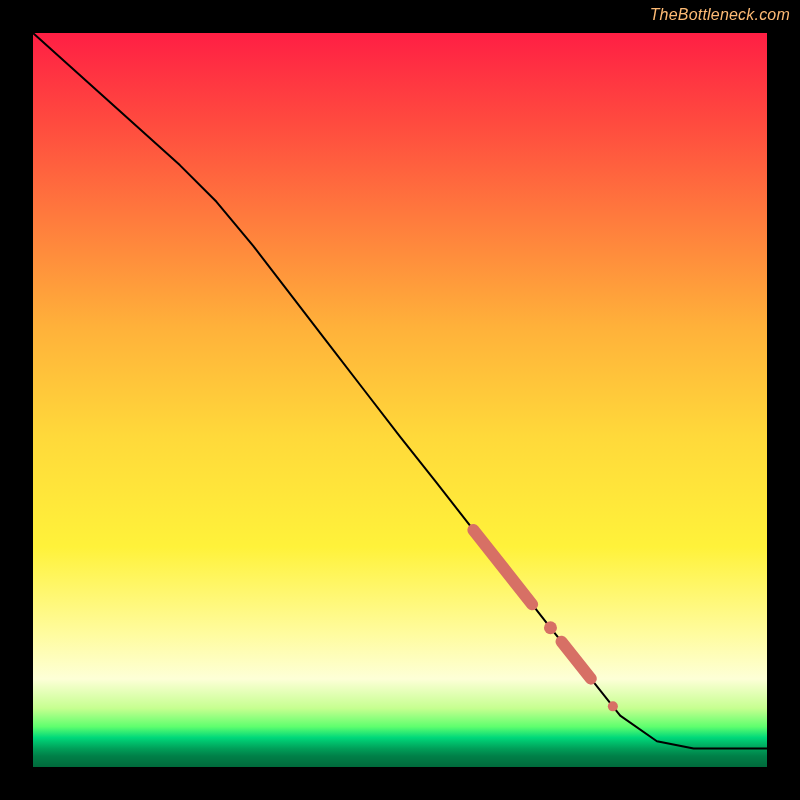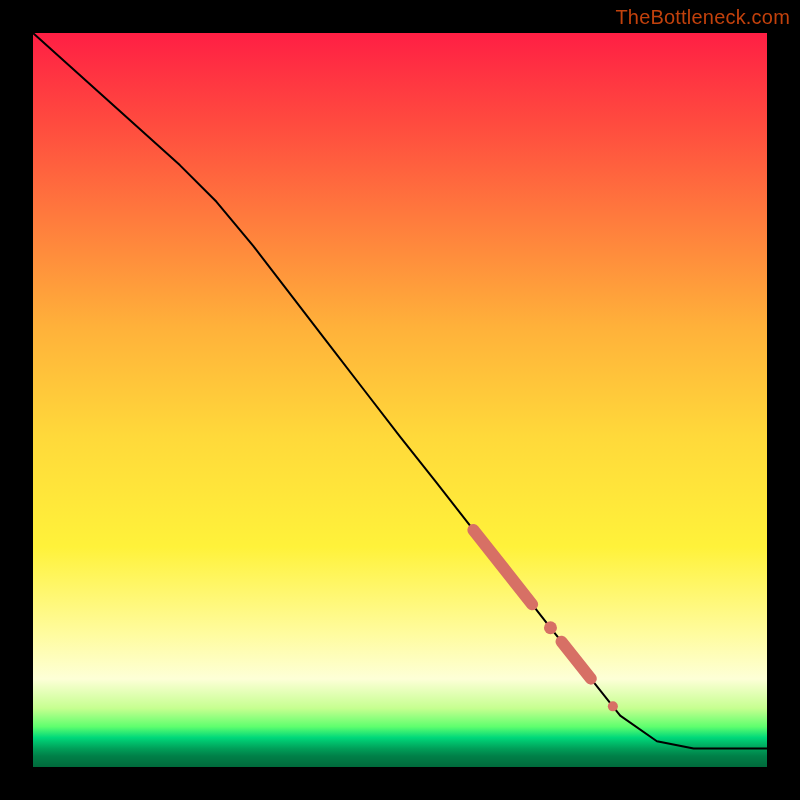--- a/index.html
+++ b/index.html
@@ -39,25 +39,26 @@
       #00d87a 96%,
       #009f59 97.5%,
       #008048 98.5%,
       #006a3b 100%
     );
   }
   .watermark {
     position: absolute;
     top: 6px;
     right: 10px;
-    color: #c2410c;
-    font-size: 20px;
+    color: #fdba74;
+    font-size: 16px;
     font-weight: 500;
     letter-spacing: 0.2px;
     user-select: none;
+    font-style: italic;
   }
   svg.overlay {
     position: absolute;
     left: 33px;
     top: 33px;
     width: 734px;
     height: 734px;
     overflow: visible;
   }
 </style>

